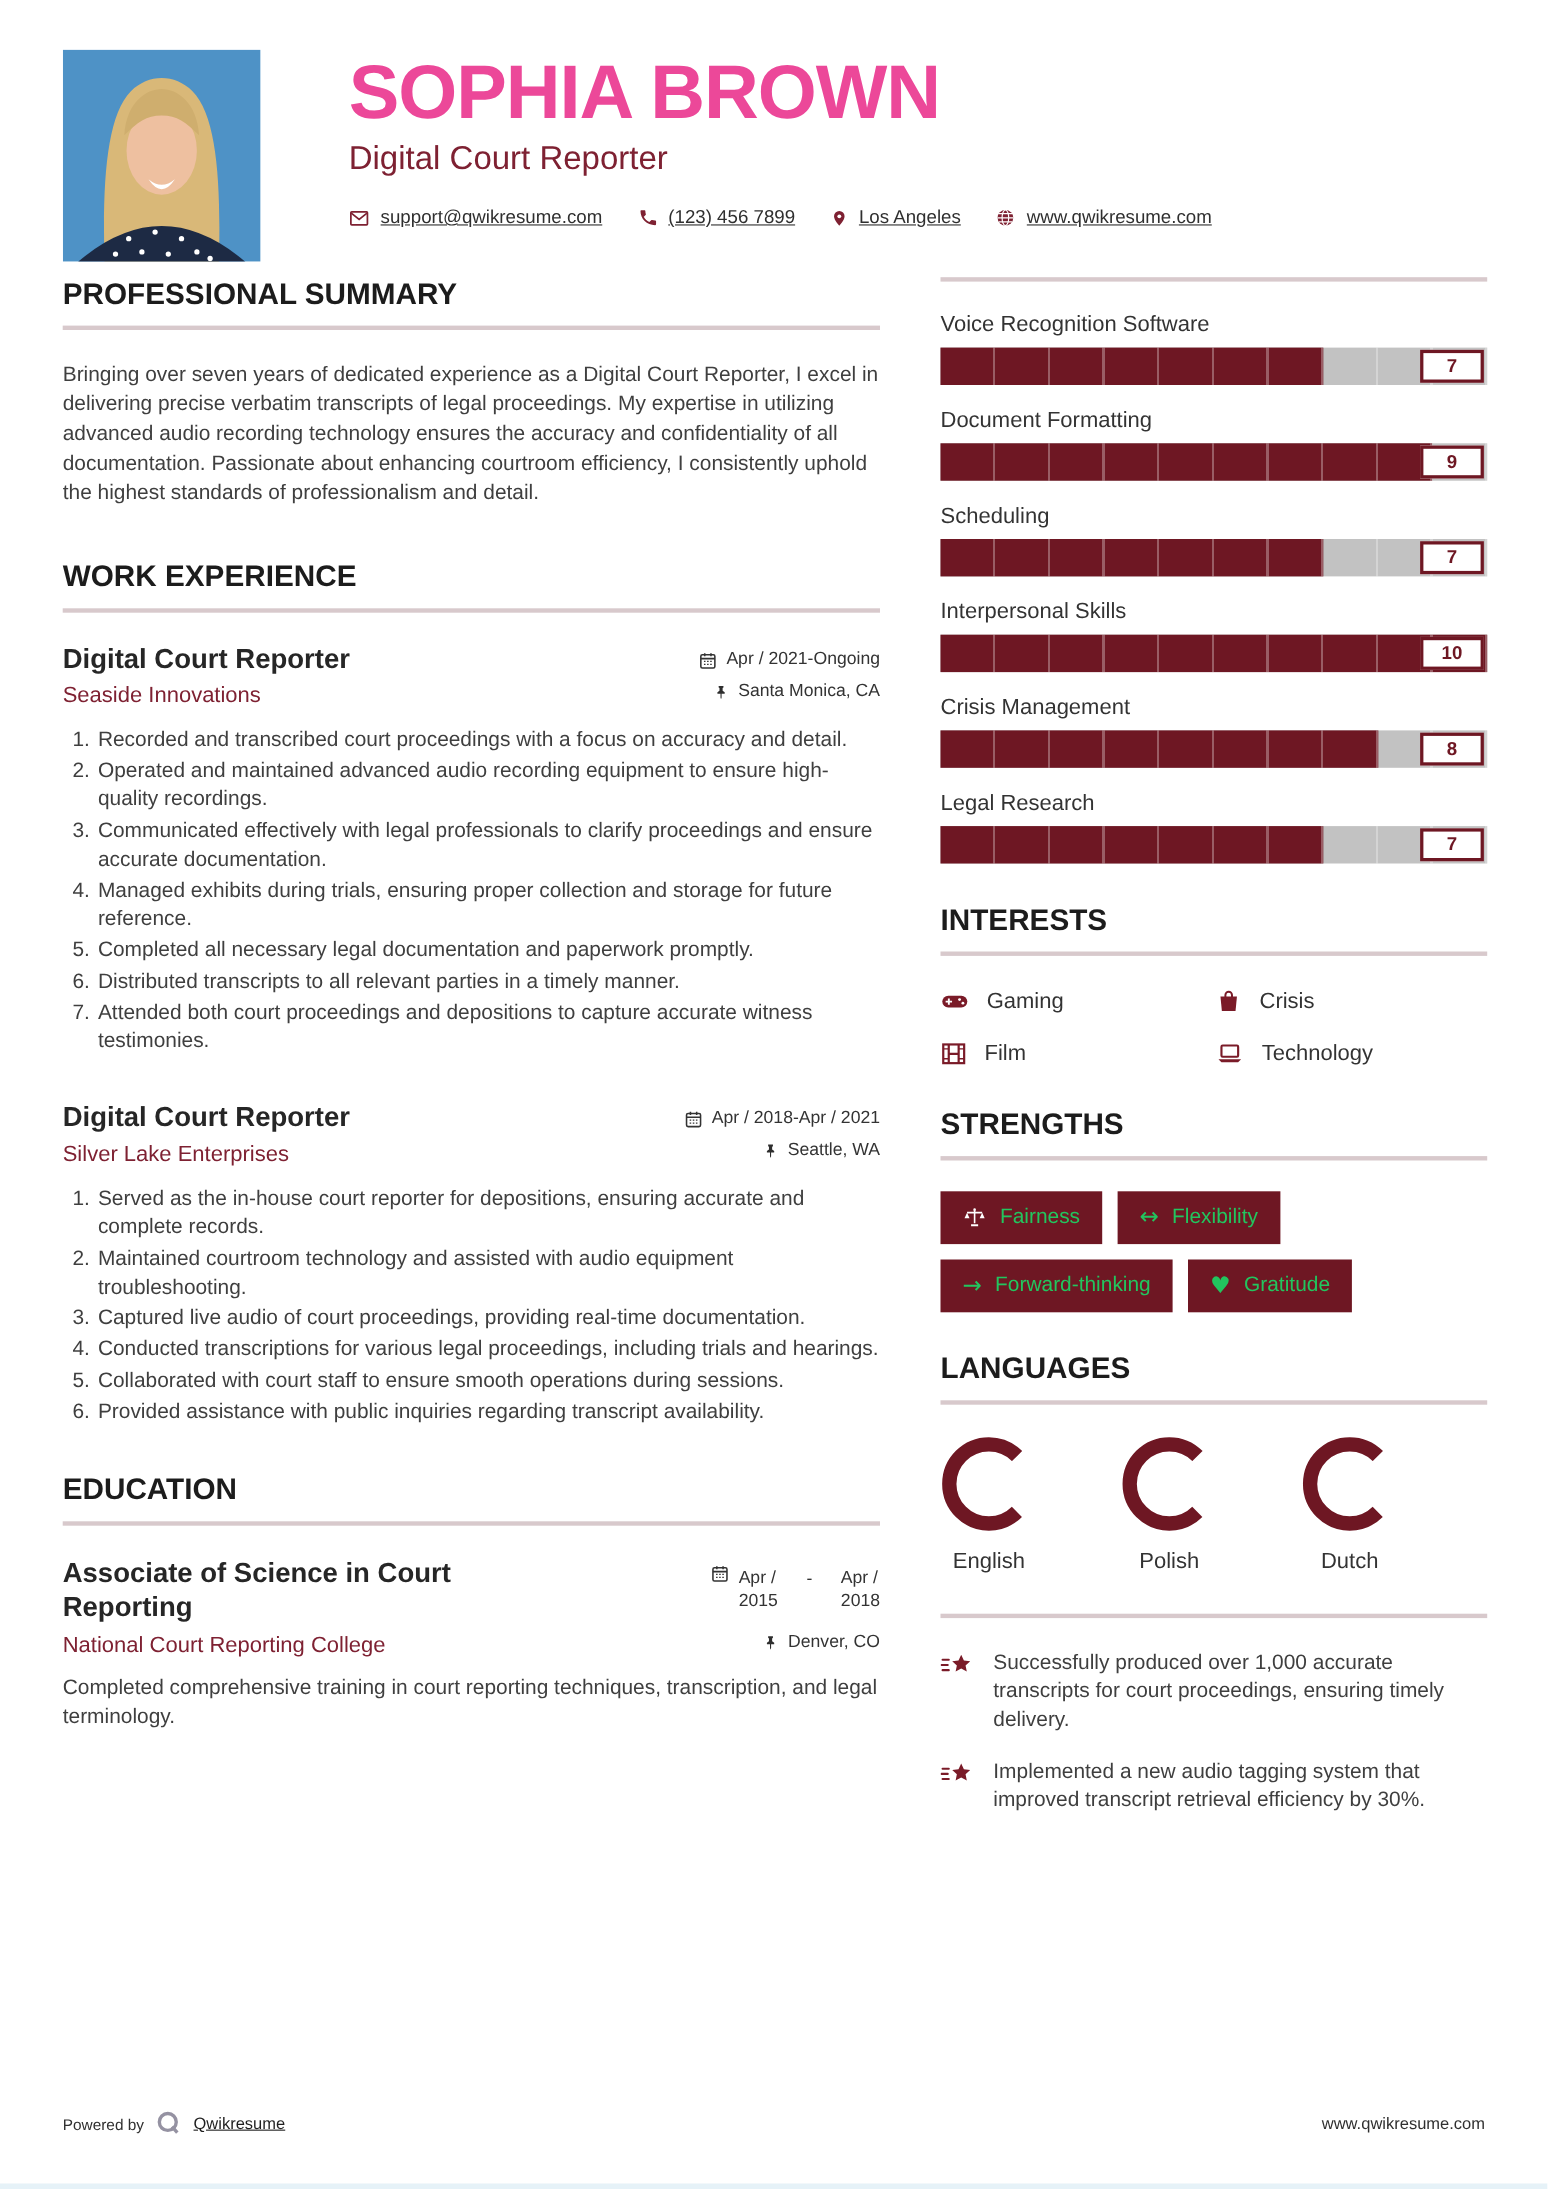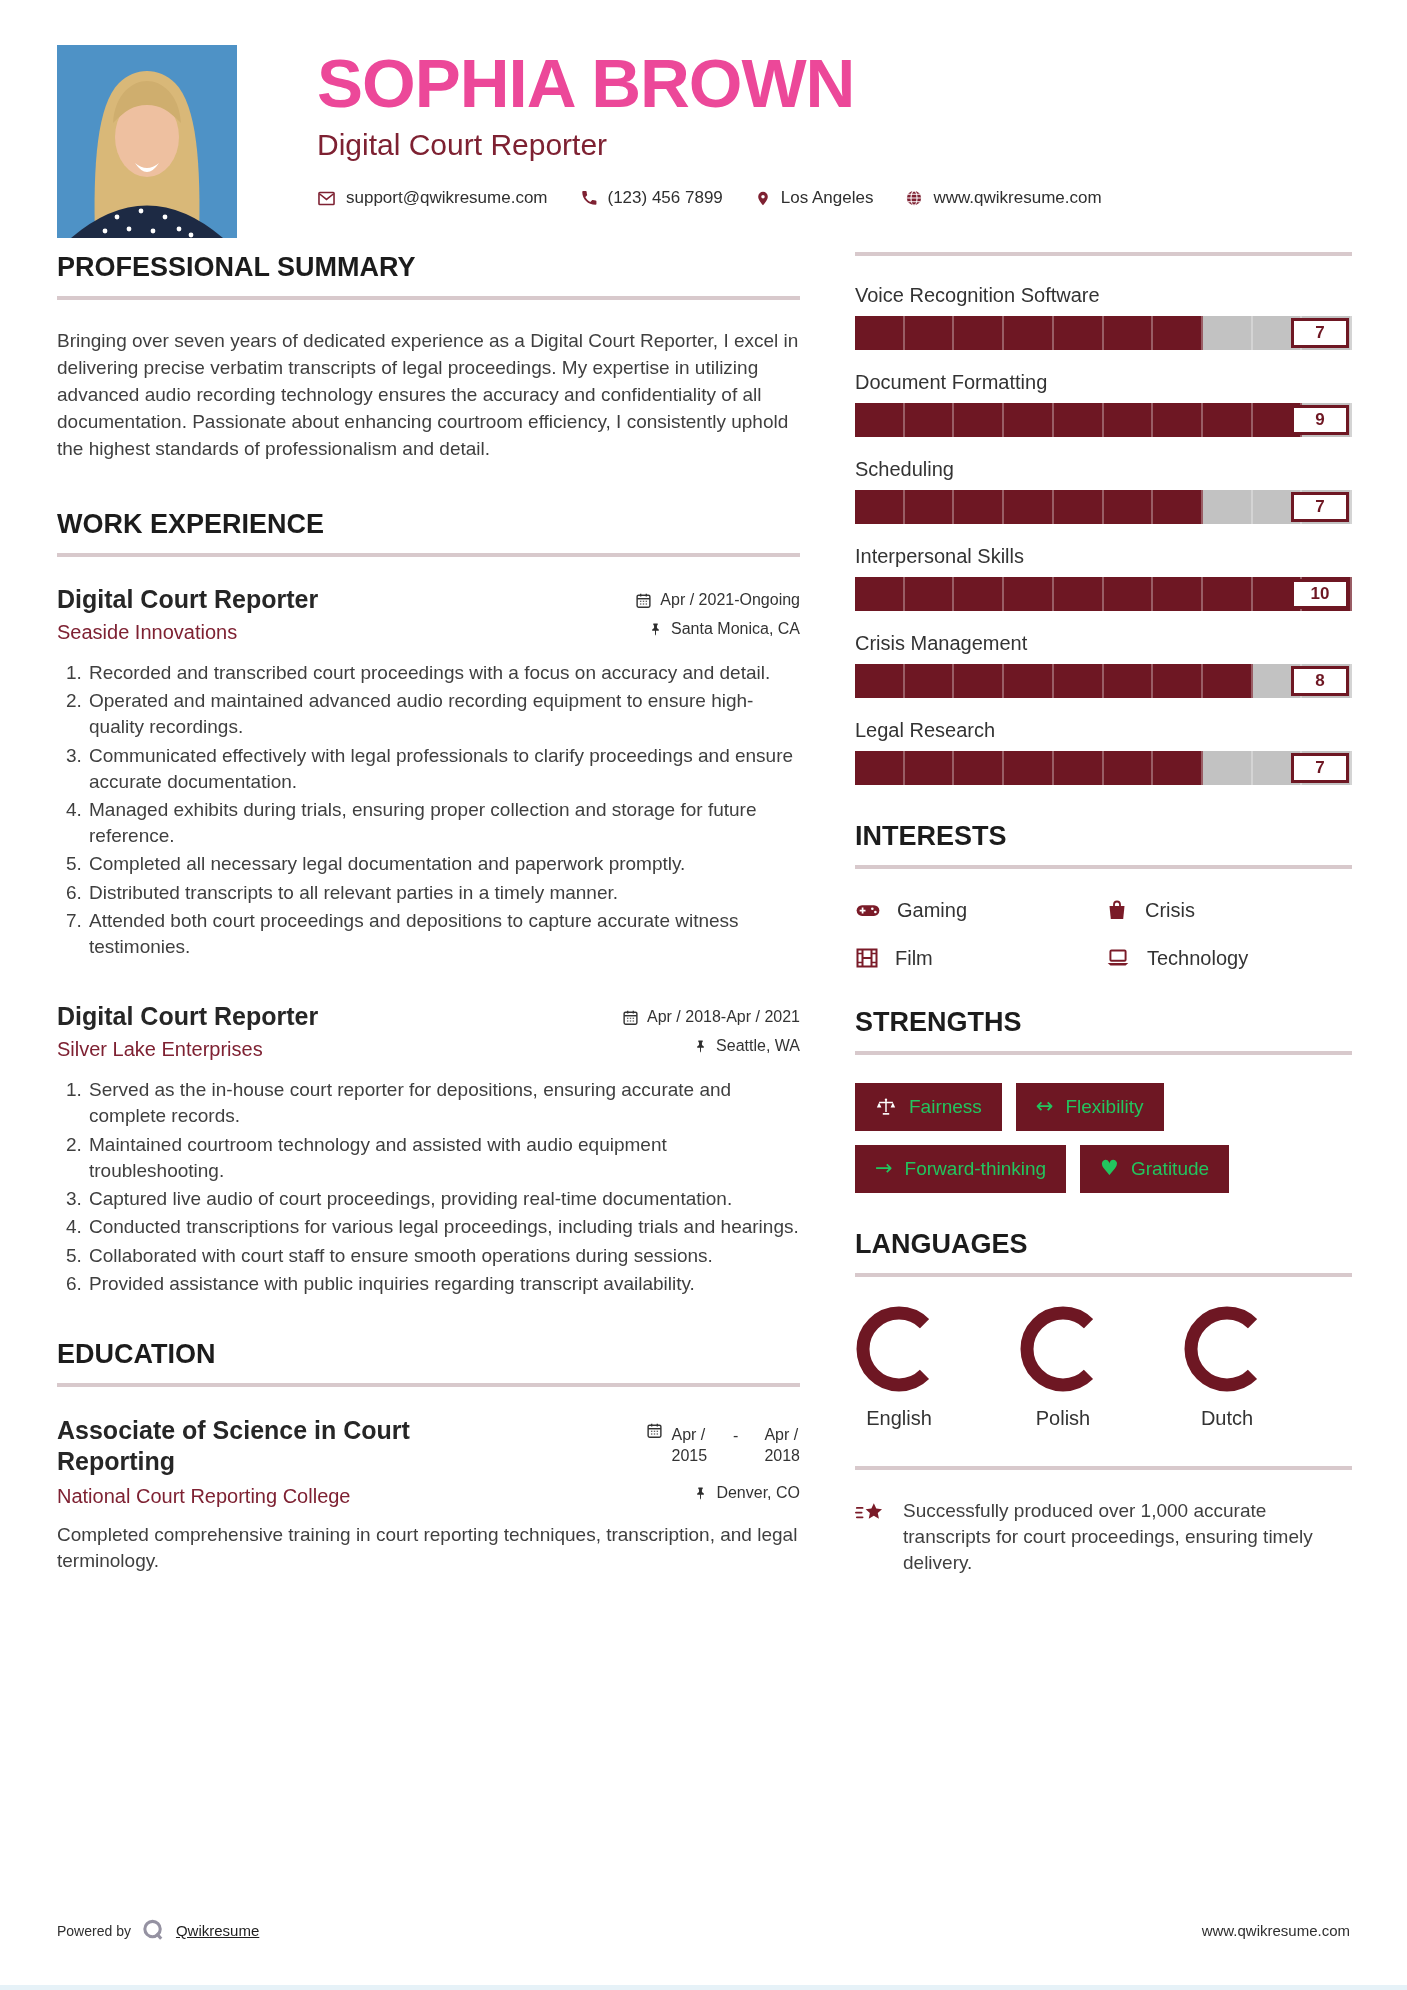--- a/index.html
+++ b/index.html
@@ -4,21 +4,21 @@
 <style>
   html,body{margin:0;padding:0;background:#fff;}
   .page{position:relative;width:1407px;height:1990px;background:#ffffff;overflow:hidden;
         font-family:"Liberation Sans","DejaVu Sans",sans-serif;color:#404040;}
 
   
   .photo{position:absolute;left:57px;top:45px;width:180px;height:193px;overflow:hidden;}
   .head-block{position:absolute;left:317px;top:48px;width:1030px;}
   .name{font-size:69px;font-weight:700;color:#ec4899;letter-spacing:-1px;margin:0;line-height:1.05;}
   .subtitle{font-size:30px;color:#7e2132;margin-top:8px;}
-  .contact-row{display:flex;align-items:center;gap:14px;margin-top:26px;font-size:17px;color:#2f2f2f;}
+  .contact-row{display:flex;align-items:center;gap:14px;margin-top:26px;font-size:17px;color:#2f2f2f;text-decoration:underline;}
   .contact-item{display:flex;align-items:center;gap:10px;margin-right:18px;}
   .contact-item svg{flex:0 0 auto;display:block;}
 
   
   .col-left{position:absolute;left:57px;top:252px;width:743px;}
   .col-right{position:absolute;left:855px;top:252px;width:497px;}
 
   h2.sec{font-size:27px;font-weight:700;color:#1c1c1c;margin:0 0 13px 0;letter-spacing:0;}
   .rule{height:4px;background:#d8c9cc;margin:0 0 28px 0;}
 
@@ -400,20 +400,27 @@
 
     <section class="sec-gap">
       <div class="rule"></div>
       <div class="ach-item">
         <svg viewBox="0 0 34 28" width="32" height="27">
             <path fill="#7a1b28" d="M20 2l2.6 5.6 6.1.7-4.5 4.1 1.2 6-5.4-3-5.4 3 1.2-6-4.5-4.1 6.1-.7z"></path>
             <path d="M2 7h6M1 12h6M2 17h6" stroke="#7a1b28" stroke-width="2" fill="none" stroke-linecap="round"></path>
           </svg>
         <div class="ach-text">Successfully produced over 1,000 accurate transcripts for court proceedings, ensuring timely delivery.</div>
       </div>
+      <div class="ach-item">
+        <svg viewBox="0 0 34 28" width="32" height="27">
+            <path fill="#7a1b28" d="M20 2l2.6 5.6 6.1.7-4.5 4.1 1.2 6-5.4-3-5.4 3 1.2-6-4.5-4.1 6.1-.7z"></path>
+            <path d="M2 7h6M1 12h6M2 17h6" stroke="#7a1b28" stroke-width="2" fill="none" stroke-linecap="round"></path>
+          </svg>
+        <div class="ach-text">Implemented a new audio tagging system that improved transcript retrieval efficiency by 30%.</div>
+      </div>
     </section>
   </div>
 
   <div class="footer">
     <div class="powered">
       <span>Powered by</span>
       <svg viewBox="0 0 26 26" width="25" height="25">
           <circle cx="12" cy="11.5" r="8" fill="none" stroke="#9592a2" stroke-width="3.2"></circle>
           <path d="M16 16l5 5.5" stroke="#9592a2" stroke-width="3.2"></path>
         </svg>

